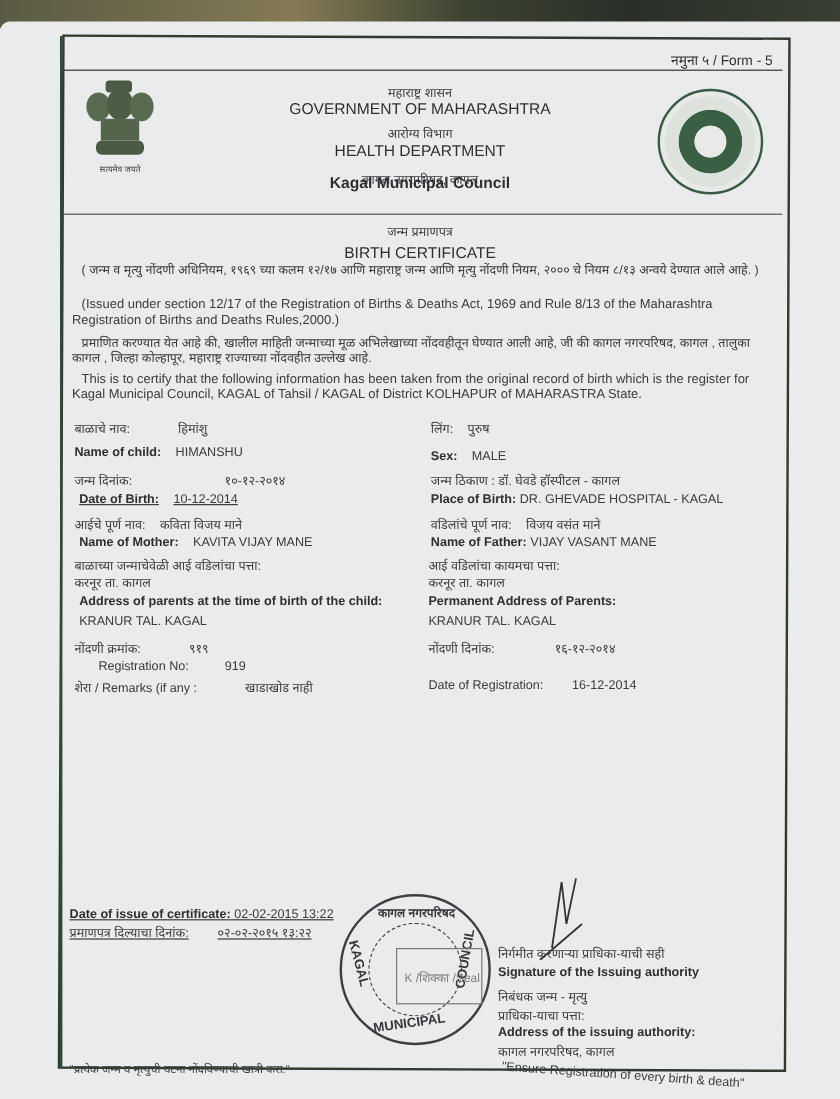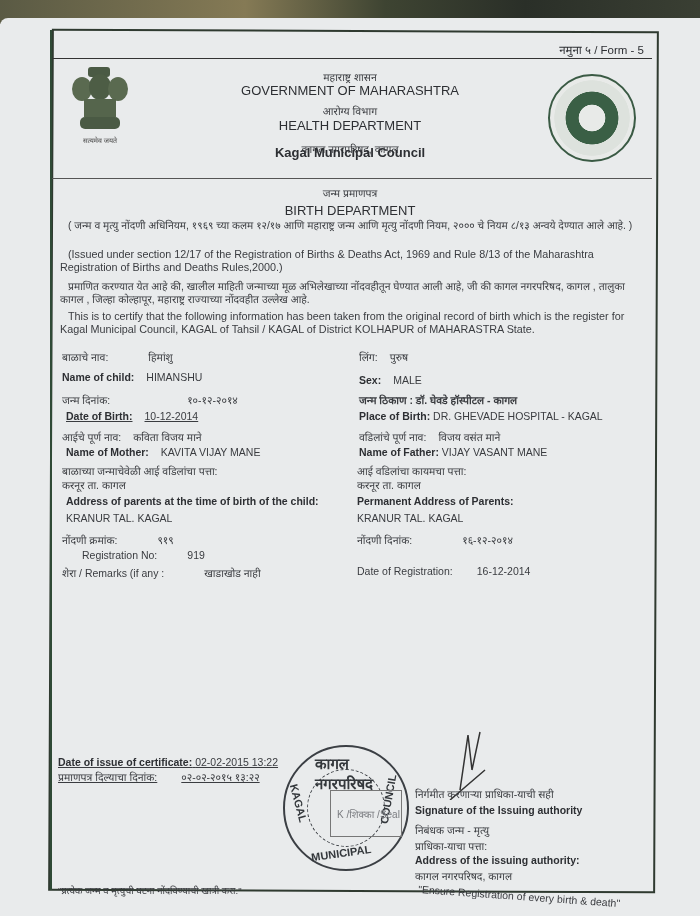--- a/index.html
+++ b/index.html
@@ -56,21 +56,21 @@
 <div class="seal"></div>
 
 <div class="center mr" style="top:70px;">महाराष्ट्र शासन</div>
 <div class="center en" style="top:83px;">GOVERNMENT OF MAHARASHTRA</div>
 <div class="center mr" style="top:104px;">आरोग्य विभाग</div>
 <div class="center en" style="top:118px;">HEALTH DEPARTMENT</div>
 <div class="center mr" style="top:142px;">कागल नगरपरिषद, कागल</div>
 <div class="center en bold" style="top:145px;">Kagal Municipal Council</div>
 <div class="sep"></div>
 <div class="center mr" style="top:186px;">जन्म प्रमाणपत्र</div>
-<div class="center en" style="top:203px;">BIRTH DEPARTMENT</div>
+<div class="center en" style="top:203px;">BIRTH CERTIFICATE</div>
 
 <div class="para" style="top:219px;text-indent:8px;">( जन्म व मृत्यु नोंदणी अधिनियम, १९६९ च्या कलम १२/१७ आणि महाराष्ट्र जन्म आणि मृत्यु नोंदणी नियम, २००० चे नियम ८/१३ अन्वये देण्यात आले आहे. )</div>
 <div class="para" style="top:248px;text-indent:8px;font-size:10.8px;">(Issued under section 12/17 of the Registration of Births &amp; Deaths Act, 1969 and Rule 8/13 of the Maharashtra Registration of Births and Deaths Rules,2000.)</div>
 <div class="para" style="top:280px;text-indent:8px;">प्रमाणित करण्यात येत आहे की, खालील माहिती जन्माच्या मूळ अभिलेखाच्या नोंदवहीतून घेण्यात आली आहे, जी की कागल नगरपरिषद, कागल , तालुका कागल , जिल्हा कोल्हापूर, महाराष्ट्र राज्याच्या नोंदवहीत उल्लेख आहे.</div>
 <div class="para" style="top:310px;text-indent:8px;font-size:10.8px;">This is to certify that the following information has been taken from the original record of birth which is the register for Kagal Municipal Council, KAGAL of Tahsil / KAGAL of District KOLHAPUR of MAHARASTRA State.</div>
 
 <div class="lbl" style="left:62px;top:350px;"><span>बाळाचे नाव:</span><span class="val" style="margin-left:40px">हिमांशु</span></div>
 <div class="lbl" style="left:62px;top:371px;"><b>Name of child:</b><span class="val">HIMANSHU</span></div>
 <div class="lbl" style="left:62px;top:393px;"><span>जन्म दिनांक:</span><span class="val" style="margin-left:77px">१०-१२-२०१४</span></div>
 <div class="lbl" style="left:66px;top:410px;text-decoration:underline;"><b>Date of Birth:</b><span class="val">10-12-2014</span></div>
@@ -79,37 +79,37 @@
 <div class="lbl" style="left:62px;top:464px;">बाळाच्या जन्माचेवेळी आई वडिलांचा पत्ता:</div>
 <div class="lbl" style="left:62px;top:478px;">करनूर ता. कागल</div>
 <div class="lbl" style="left:66px;top:495px;"><b>Address of parents at the time of birth of the child:</b></div>
 <div class="lbl" style="left:66px;top:512px;">KRANUR TAL. KAGAL</div>
 <div class="lbl" style="left:62px;top:533px;"><span>नोंदणी क्रमांक:</span><span class="val" style="margin-left:40px">९१९</span></div>
 <div class="lbl" style="left:62px;top:549px;padding-left:20px;"><span>Registration No:</span><span class="val" style="margin-left:30px">919</span></div>
 <div class="lbl" style="left:62px;top:566px;"><span>शेरा / Remarks (if any :</span><span class="val" style="margin-left:40px">खाडाखोड नाही</span></div>
 
 <div class="lbl" style="left:359px;top:350px;"><span>लिंग:</span><span class="val">पुरुष</span></div>
 <div class="lbl" style="left:359px;top:374px;"><b>Sex:</b><span class="val">MALE</span></div>
-<div class="lbl" style="left:359px;top:393px;font-weight:bold;"><span>जन्म ठिकाण :</span> <span>डॉ. घेवडे हॉस्पीटल - कागल</span></div>
+<div class="lbl" style="left:359px;top:393px;"><span>जन्म ठिकाण :</span> <span>डॉ. घेवडे हॉस्पीटल - कागल</span></div>
 <div class="lbl" style="left:359px;top:410px;"><b>Place of Birth:</b> <span>DR. GHEVADE HOSPITAL - KAGAL</span></div>
 <div class="lbl" style="left:359px;top:430px;"><span>वडिलांचे पूर्ण नाव:</span><span class="val">विजय वसंत माने</span></div>
 <div class="lbl" style="left:359px;top:446px;"><b>Name of Father:</b> <span>VIJAY VASANT MANE</span></div>
 <div class="lbl" style="left:357px;top:464px;">आई वडिलांचा कायमचा पत्ता:</div>
 <div class="lbl" style="left:357px;top:478px;">करनूर ता. कागल</div>
 <div class="lbl" style="left:357px;top:495px;"><b>Permanent Address of Parents:</b></div>
 <div class="lbl" style="left:357px;top:512px;">KRANUR TAL. KAGAL</div>
 <div class="lbl" style="left:357px;top:533px;"><span>नोंदणी दिनांक:</span><span class="val" style="margin-left:50px">१६-१२-२०१४</span></div>
 <div class="lbl" style="left:357px;top:565px;"><span>Date of Registration:</span><span class="val" style="margin-left:24px">16-12-2014</span></div>
 
 <div class="lbl" style="left:58px;top:770px;text-decoration:underline;"><span>प्रमाणपत्र दिल्याचा दिनांक:</span><span class="val" style="margin-left:24px">०२-०२-२०१५ १३:२२</span></div>
 <div class="lbl" style="left:58px;top:756px;text-decoration:underline;"><b>Date of issue of certificate:</b> <span>02-02-2015 13:22</span></div>
 
 <div class="stamp">
   <div class="stamp-inner"></div>
-  <span class="stamp-text" style="left:30px;top:6px;font-size:15px;">कागल नगरपरिषद</span>
+  <span class="stamp-text" style="left:30px;top:6px;font-size:10px;">कागल नगरपरिषद</span>
   <span class="stamp-text" style="left:-6px;top:50px;transform:rotate(75deg);">KAGAL</span>
   <span class="stamp-text" style="left:26px;top:100px;transform:rotate(-8deg);">MUNICIPAL</span>
   <span class="stamp-text" style="left:78px;top:46px;transform:rotate(-80deg);">COUNCIL</span>
 </div>
 <div class="stamp-box">
     <span style="position:absolute;left:6px;top:16px;">K /शिक्का /Seal</span>
   </div>
 
 <div class="sig">
   <svg width="60" height="70" viewBox="0 0 60 70">

